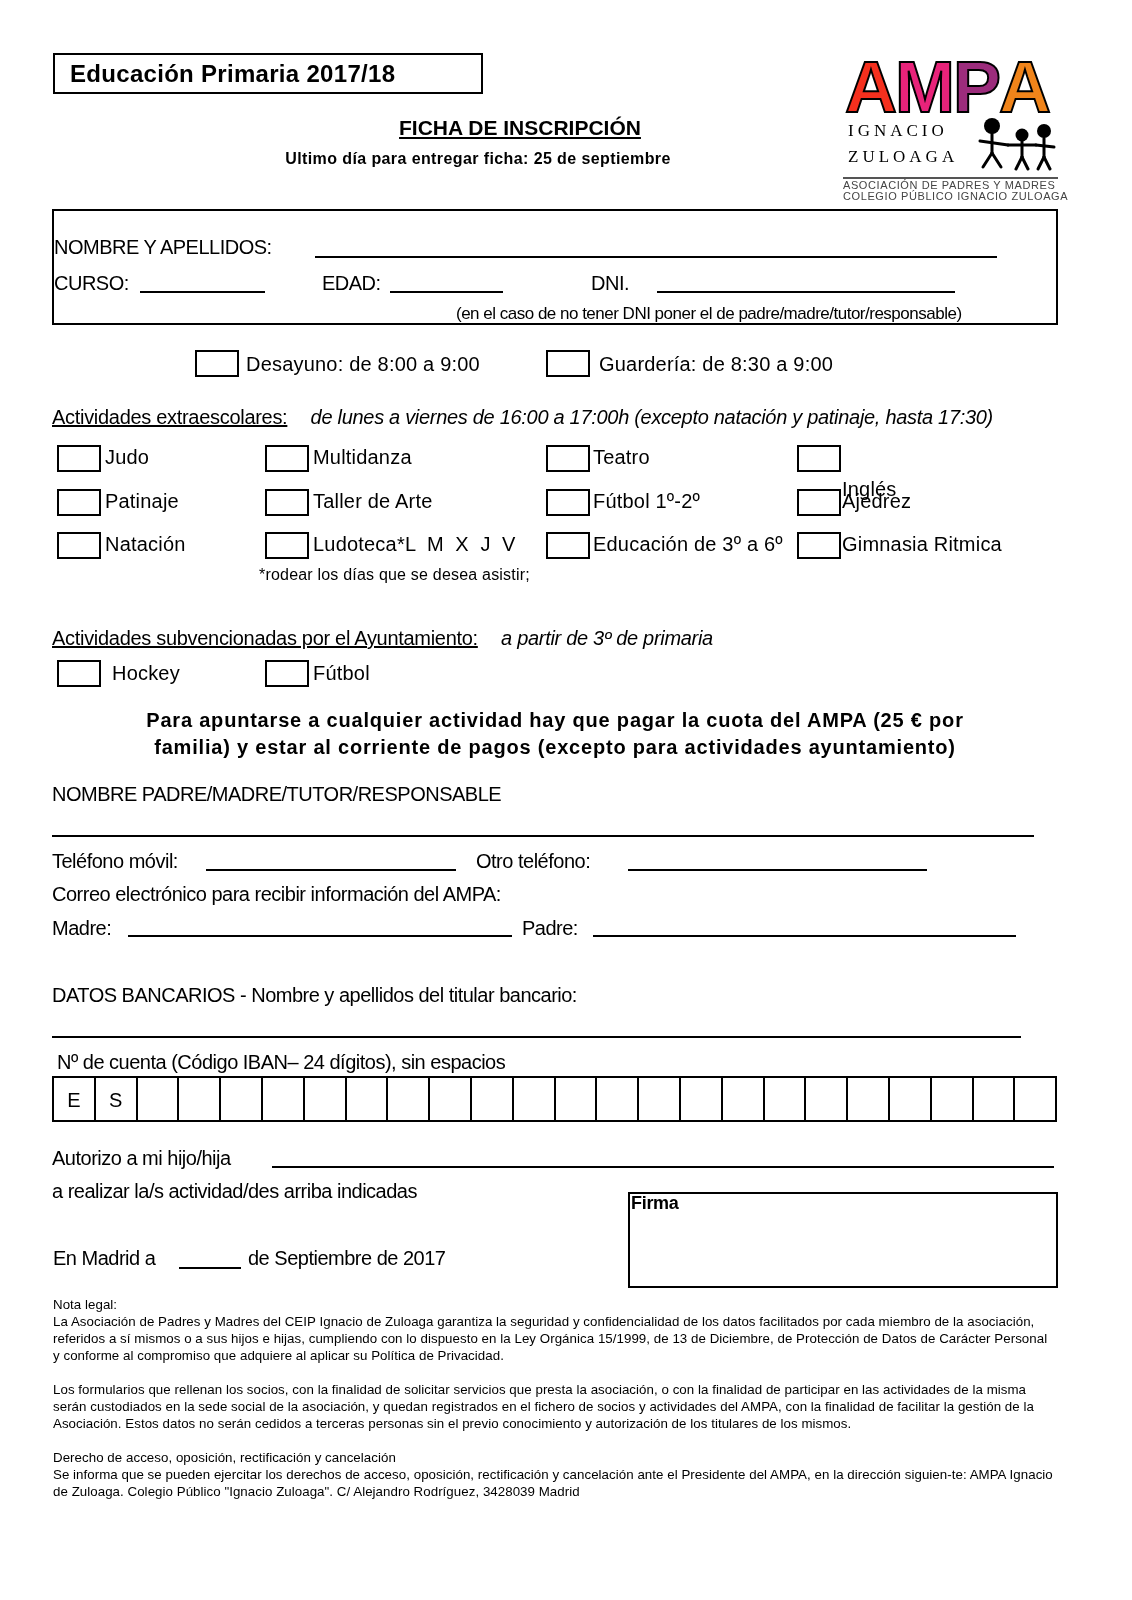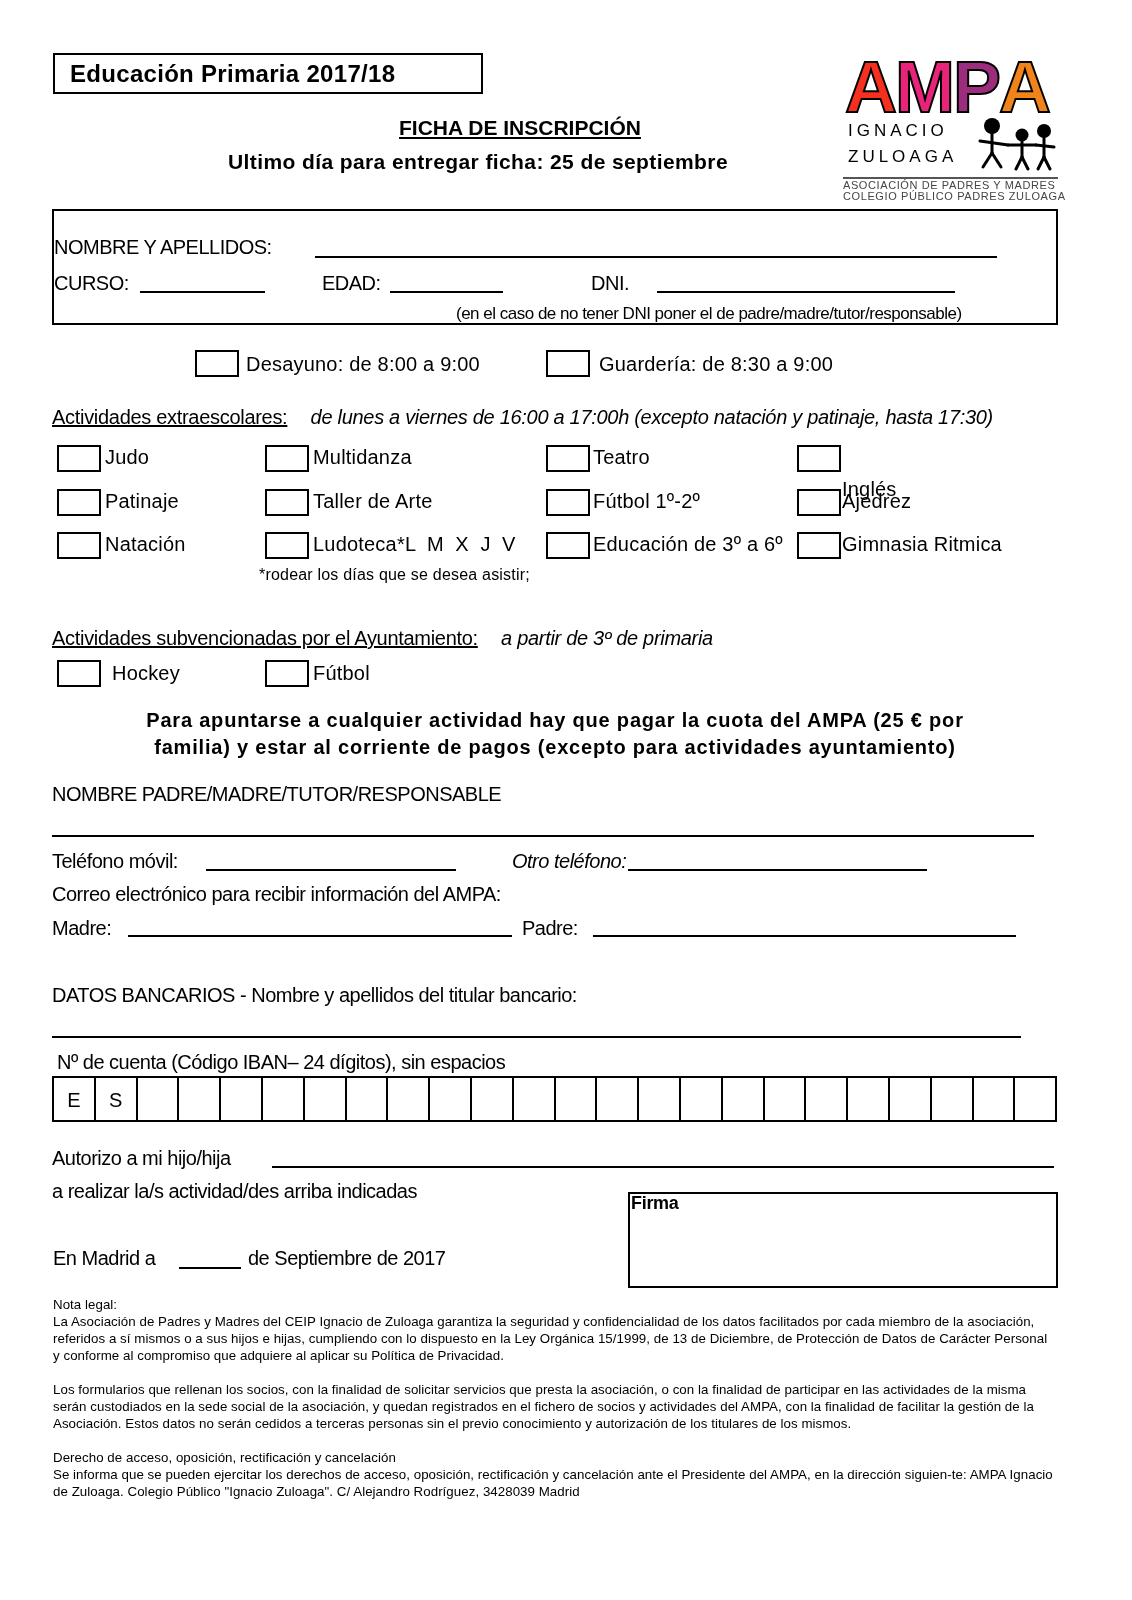--- a/index.html
+++ b/index.html
@@ -4,28 +4,28 @@
 <style>
   * { box-sizing: border-box; margin: 0; padding: 0; }
   html, body { width: 1132px; height: 1600px; background: #fff; }
   body { position: relative; font-family: "Liberation Sans", sans-serif; color: #000; overflow: hidden; }
   .abs { position: absolute; }
 
   .title-box { left: 53px; top: 53px; width: 430px; height: 41px; border: 2px solid #000;
     font-size: 24px; font-weight: bold; padding-left: 15px; line-height: 38px; letter-spacing: 0.3px; }
   .ficha { left: 0; width: 1040px; top: 116px; text-align: center; font-size: 21px; font-weight: bold; }
   .ficha span { text-decoration: underline; }
-  .deadline { left: 0; width: 956px; top: 150px; text-align: center; font-size: 21px; font-weight: bold; letter-spacing: 0.4px; }
+  .deadline { left: 0; width: 956px; top: 150px; text-align: center; font-size: 16px; font-weight: bold; letter-spacing: 0.4px; }
 
   
   .logo { left: 843px; top: 55px; width: 215px; height: 148px; }
   .logo .letters { position: absolute; left: 2px; top: 0; height: 64px; display: flex; }
   .logo .letters div { font-family: "Liberation Sans", sans-serif; font-weight: bold; font-size: 72px; line-height: 64px;
     -webkit-text-stroke: 2px #000; letter-spacing: -2px; }
-  .logo .name { position: absolute; left: 5px; font-size: 17px; letter-spacing: 4px; font-family: Liberation Sans, sans-serif; }
+  .logo .name { position: absolute; left: 5px; font-size: 17px; letter-spacing: 4px; font-family: Liberation Serif, serif; }
   .logo .sub { position: absolute; left: 0; width: 215px; font-size: 11px; color: #444; letter-spacing: 0.6px; white-space: nowrap; }
   .logo .rule { position: absolute; left: 0; top: 122px; width: 215px; height: 2px; background: #555; }
 
   
   .student-box { left: 52px; top: 209px; width: 1006px; height: 116px; border: 2px solid #000; }
   .field { position: absolute; font-size: 20px; line-height: 22px; letter-spacing: -0.5px; white-space: nowrap; }
   .line { position: absolute; border-bottom: 2px solid #000; }
 
   .cb { position: absolute; width: 44px; height: 27px; border: 2px solid #000; }
   .cb-label { position: absolute; font-size: 20px; line-height: 22px; white-space: nowrap; letter-spacing: 0.2px; }
@@ -76,21 +76,21 @@
         <line x1="44" y1="40" x2="50" y2="52"></line>
       <circle cx="66" cy="14" r="7" stroke="none"></circle>
       <line x1="66" y1="21" x2="66" y2="40"></line>
         <line x1="58" y1="28" x2="76" y2="30"></line>
       <line x1="66" y1="40" x2="60" y2="52"></line>
         <line x1="66" y1="40" x2="72" y2="52"></line>
     </g>
   </svg>
   <div class="rule"></div>
   <div class="sub" style="top:124px;">ASOCIACIÓN DE PADRES Y MADRES</div>
-  <div class="sub" style="top:135px;">COLEGIO PÚBLICO PADRES ZULOAGA</div>
+  <div class="sub" style="top:135px;">COLEGIO PÚBLICO IGNACIO ZULOAGA</div>
 </div>
 
 <div class="abs student-box"></div>
 <div class="field" style="left:54px; top:236px;">NOMBRE Y APELLIDOS:</div>
 <div class="line" style="left:315px; top:256px; width:682px;"></div>
 <div class="field" style="left:54px; top:272px;">CURSO:</div>
 <div class="line" style="left:140px; top:291px; width:125px;"></div>
 <div class="field" style="left:322px; top:272px;">EDAD:</div>
 <div class="line" style="left:390px; top:291px; width:113px;"></div>
 <div class="field" style="left:591px; top:272px;">DNI.</div>
@@ -145,21 +145,21 @@
 
 <div class="abs notice">
   <div>Para apuntarse a cualquier actividad hay que pagar la cuota del AMPA (25 € por</div>
   <div>familia) y estar al corriente de pagos (excepto para actividades ayuntamiento)</div>
 </div>
 
 <div class="field" style="left:52px; top:783px;">NOMBRE PADRE/MADRE/TUTOR/RESPONSABLE</div>
 <div class="line" style="left:52px; top:835px; width:982px;"></div>
 <div class="field" style="left:52px; top:850px;">Teléfono móvil:</div>
 <div class="line" style="left:206px; top:869px; width:250px;"></div>
-<div class="field" style="left:512px; top:850px;font-style:italic;">Otro teléfono:</div>
+<div class="field" style="left:476px; top:850px;">Otro teléfono:</div>
 <div class="line" style="left:628px; top:869px; width:299px;"></div>
 <div class="field" style="left:52px; top:883px;">Correo electrónico para recibir información del AMPA:</div>
 <div class="field" style="left:52px; top:917px;">Madre:</div>
 <div class="line" style="left:128px; top:935px; width:384px;"></div>
 <div class="field" style="left:522px; top:917px;">Padre:</div>
 <div class="line" style="left:593px; top:935px; width:423px;"></div>
 
 <div class="field" style="left:52px; top:984px;">DATOS BANCARIOS - Nombre y apellidos del titular bancario:</div>
 <div class="line" style="left:52px; top:1036px; width:969px;"></div>
 <div class="field" style="left:57px; top:1051px;">Nº de cuenta (Código IBAN– 24 dígitos), sin espacios</div>

